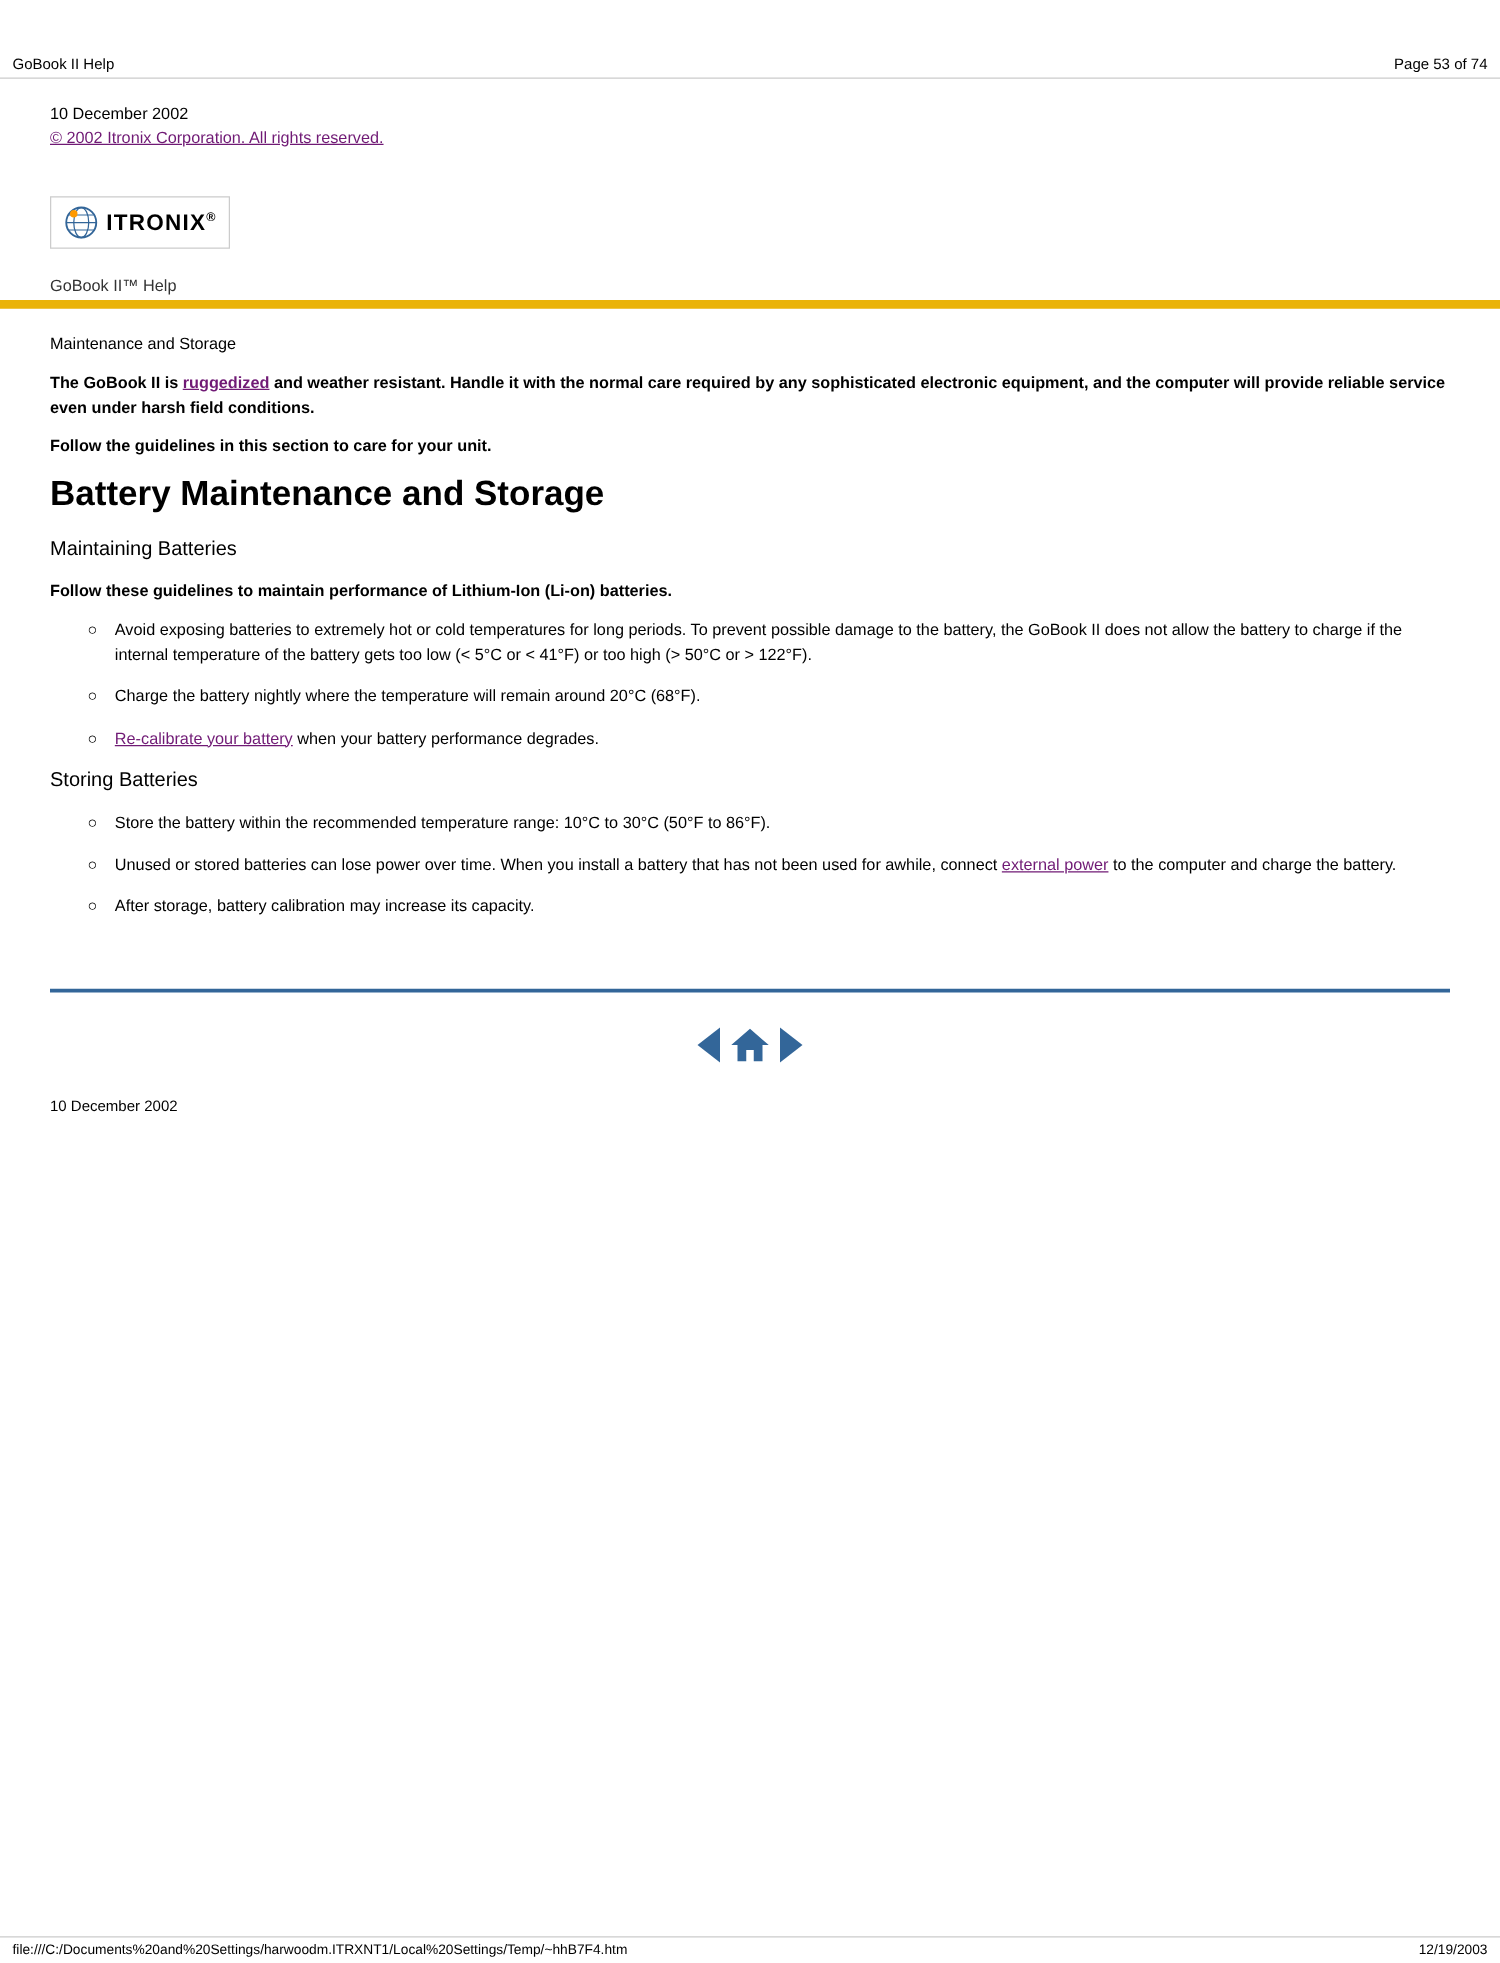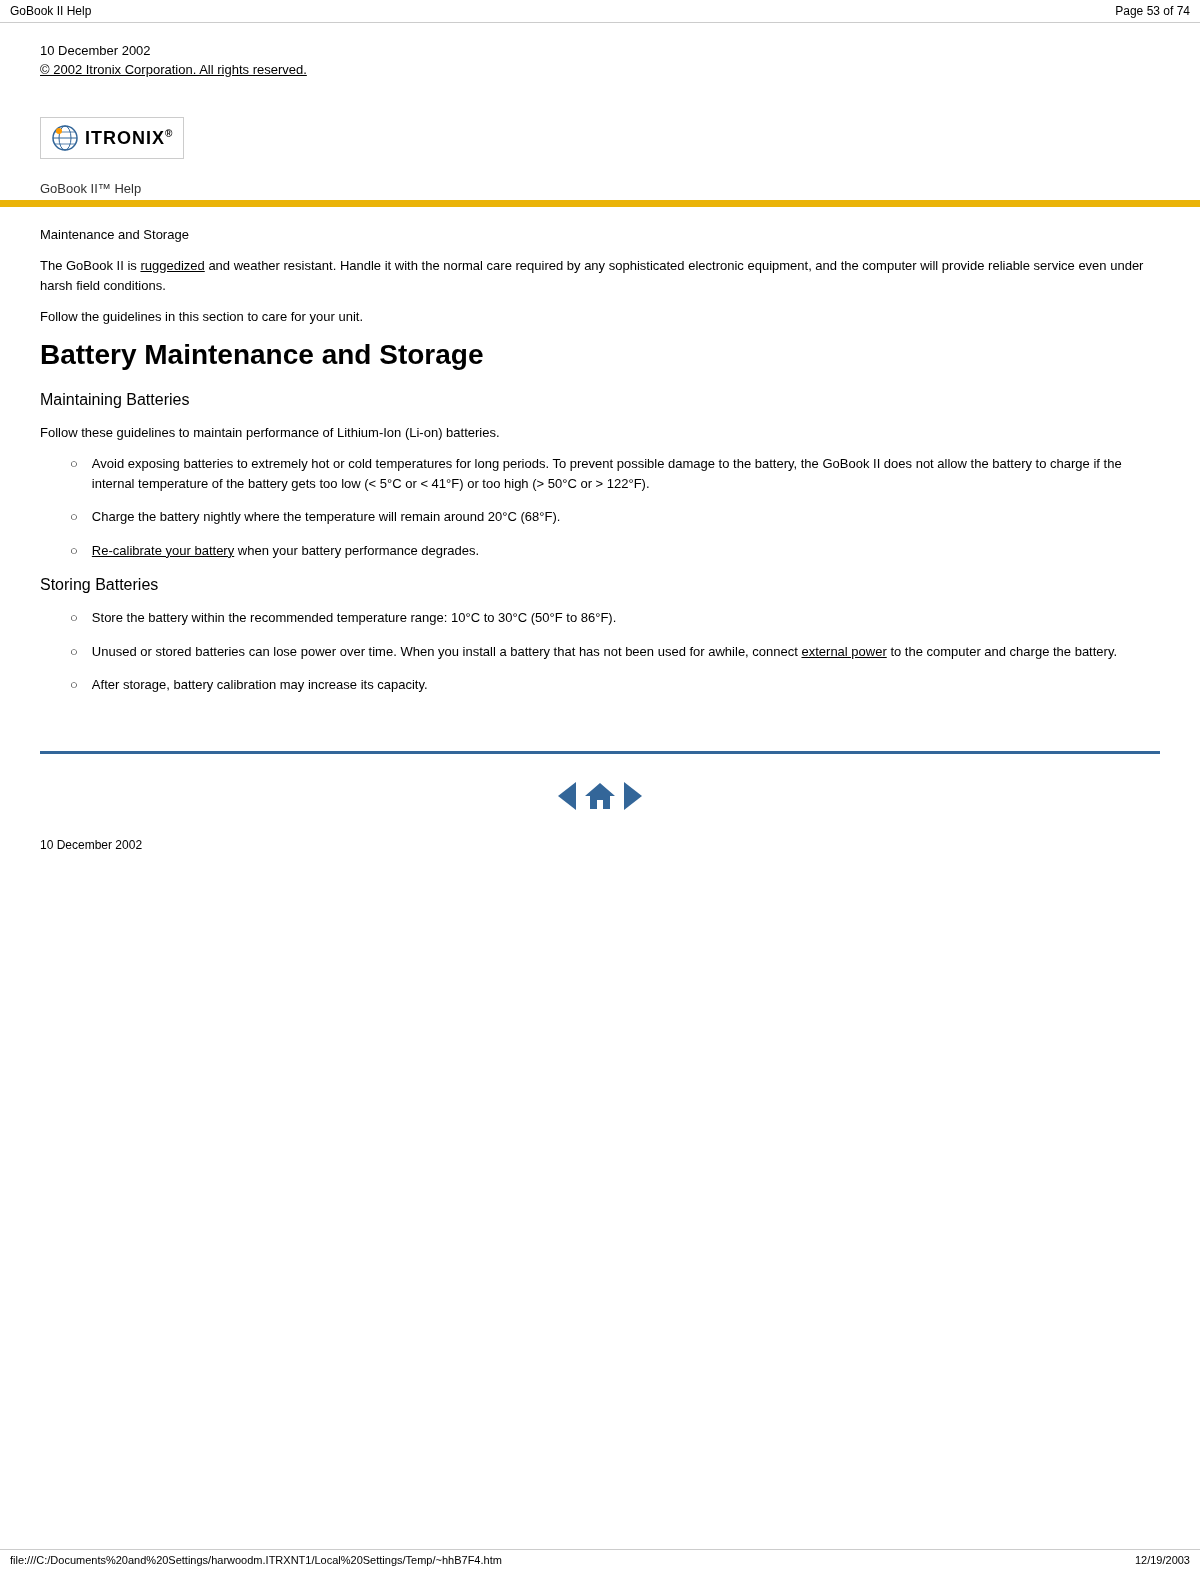--- a/index.html
+++ b/index.html
@@ -14,20 +14,21 @@
     }
 
     
     #top-bar {
       display: flex;
       justify-content: space-between;
       align-items: center;
       padding: 4px 10px;
       border-bottom: 1px solid #ccc;
       font-size: 12px;
+      margin-top: 40px;
     }
 
     
     #header-area {
       padding: 20px 40px 10px 40px;
     }
     #header-area .date-line {
       font-size: 13px;
       margin-bottom: 4px;
     }
@@ -84,20 +85,21 @@
       font-weight: normal;
       margin-bottom: 14px;
       color: #000;
     }
 
     p.body-text {
       font-size: 13px;
       line-height: 1.5;
       margin-bottom: 12px;
       color: #000;
+      font-weight: bold;
     }
 
     ul.bullet-list {
       list-style: none;
       padding: 0;
       margin: 0 0 16px 0;
     }
     ul.bullet-list li {
       display: flex;
       align-items: flex-start;
@@ -111,21 +113,21 @@
       content: "○";
       font-size: 13px;
       flex-shrink: 0;
       margin-right: 4px;
     }
     ul.bullet-list li span {
       display: inline;
     }
 
     a.inline-link {
-      color: #000000;
+      color: #701a75;
       text-decoration: underline;
     }
 
     
     #bottom-divider {
       border-top: 3px solid #336699;
       margin: 20px 40px 10px 40px;
     }
 
     

